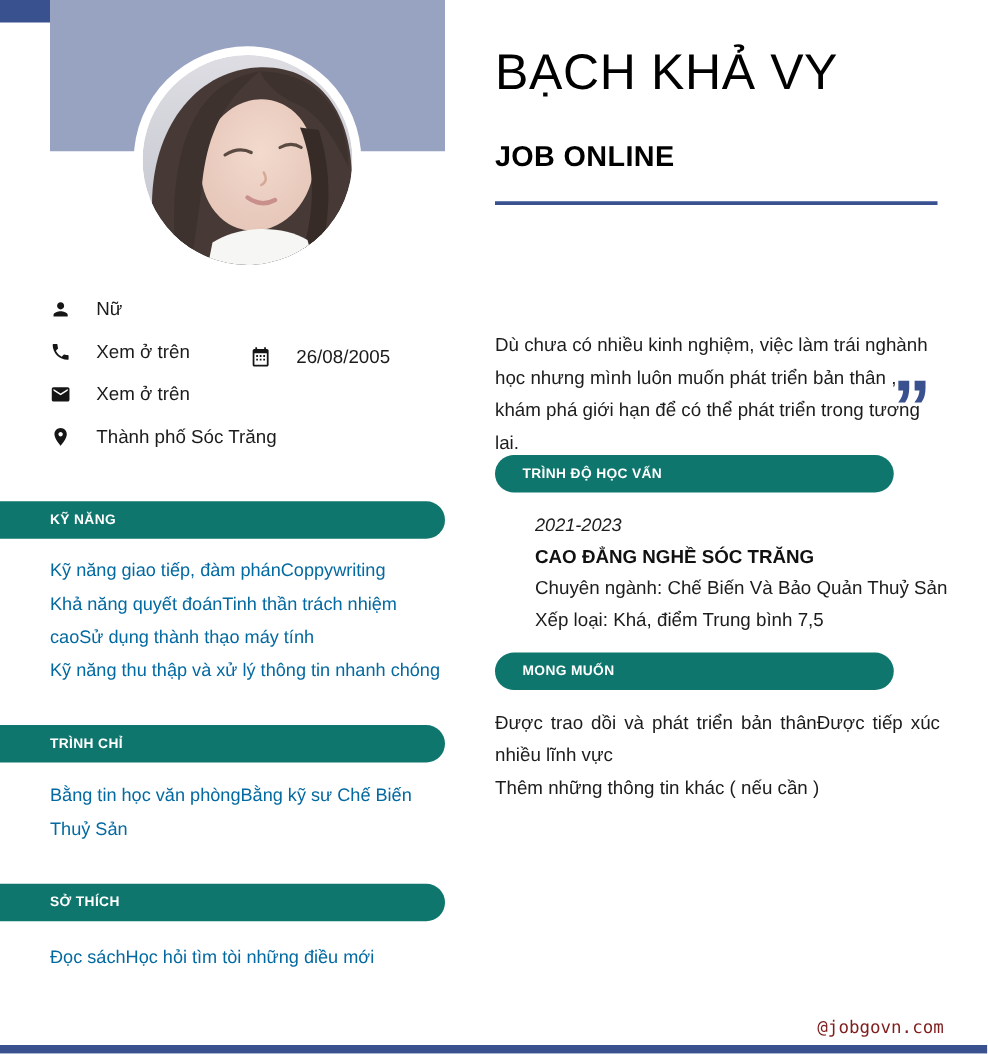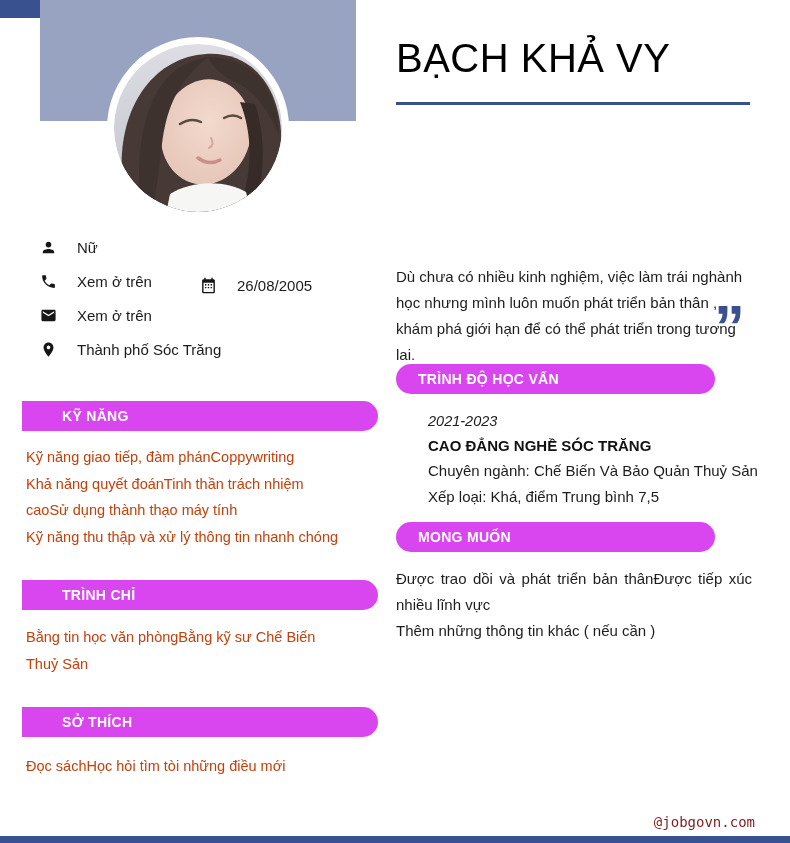--- a/index.html
+++ b/index.html
@@ -62,45 +62,44 @@
   .info-value { font-size: 15px; color: #1b1b1b; white-space: nowrap; }
   .row-gender   { left: 0;   top: 1px; }
   .row-birthday { left: 160px; top: 1px; margin-top: 38px; }
   .row-phone    { left: 0;   top: 35px; }
   .row-email    { left: 0;   top: 69px; }
   .row-address  { left: 0;   top: 103px; }
 
   
   .pill {
     height: 30px;
-    background: #d946ef;
+    background: #0f766e;
     color: #ffffff;
-    font-size: 14px; font-weight: 700;
+    font-size: 11px; font-weight: 700;
     letter-spacing: 0.3px;
     display: flex; align-items: center;
   }
   .pill-left {
     position: absolute; left: 0;
     width: 356px;
     border-radius: 0 15px 15px 0;
     padding-left: 40px;
-    margin-left: 22px;
   }
   .pill-right {
     position: absolute; left: 396px;
     width: 319px;
     border-radius: 15px;
     padding-left: 22px;
   }
 
   
   .left-content {
-    position: absolute; left: 26px;
+    position: absolute; left: 40px;
     width: 318px;
-    font-size: 14.5px; line-height: 26.5px; color: #c2410c;
+    font-size: 14.5px; line-height: 26.5px; color: #0369a1;
   }
   .skills-content   { top: 444px; }
   .certs-content    { top: 624px; }
   .hobbies-content  { top: 753px; }
   .pill-skills   { top: 401px; }
   .pill-certs    { top: 580px; }
   .pill-hobbies  { top: 707px; }
 
   
   .summary {
@@ -174,20 +173,21 @@
         <path d="M110,74 q9,-5 17,0" stroke="#5a4a42" fill="none" stroke-width="2.5" stroke-linecap="round"></path>
         <path d="M97,94 q4,7 -2,10" stroke="#d6a796" fill="none" stroke-width="2" stroke-linecap="round"></path>
         <path d="M84,114 q11,8 22,2" stroke="#c9908b" fill="none" stroke-width="3.5" stroke-linecap="round"></path>
         <path d="M56,150 C78,136 112,136 132,148 L138,170 L52,170 Z" fill="#f6f6f4"></path>
       </g>
     </svg>
   </div>
 
   <div class="name-block">
     <div class="person-name">BẠCH KHẢ VY</div>
+    <div class="job-title">JOB ONLINE</div>
     <div class="header-divider"></div>
   </div>
 
   <div class="info-list">
     <div class="info-row row-gender">
       <span class="icon">
         <svg viewBox="0 0 24 24">
             <path d="M12 12c2.21 0 4-1.79 4-4s-1.79-4-4-4-4 1.79-4 4 1.79 4 4 4zm0 2c-2.67 0-8 1.34-8 4v2h16v-2c0-2.66-5.33-4-8-4z"></path>
           </svg>
       </span>

